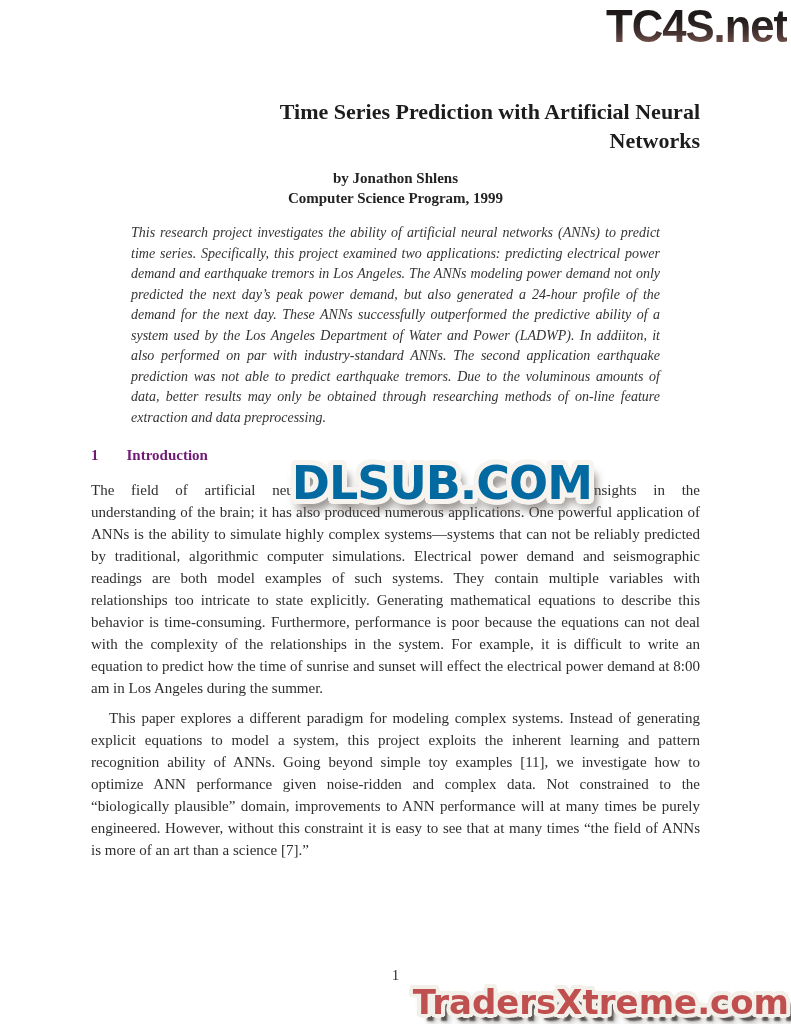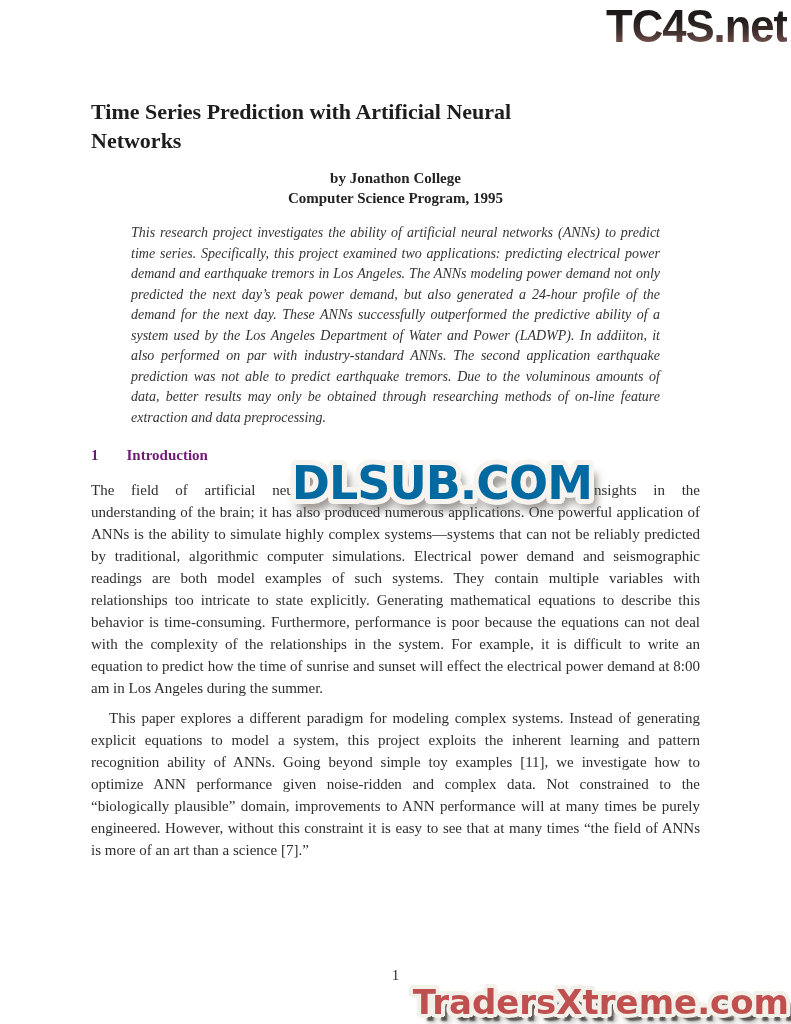--- a/index.html
+++ b/index.html
@@ -49,21 +49,21 @@
     color:#c0504f;
     text-shadow:
       0 -4px 0 #f3efe9, 0 4px 0 #f3efe9, -4px 0 0 #f3efe9, 4px 0 0 #f3efe9,
       -3px -3px 0 #f3efe9, 3px -3px 0 #f3efe9, -3px 3px 0 #f3efe9, 3px 3px 0 #f3efe9,
       -4px 2px 0 #f3efe9, 4px 2px 0 #f3efe9, -2px -4px 0 #f3efe9, 2px -4px 0 #f3efe9,
       6px 7px 2px rgba(75,70,66,0.9), 8px 9px 6px rgba(90,85,80,0.5);
   }
 
   
   .title{
-    margin:0;text-align:left;
+    margin:0;text-align:right;
     font-size:22px;font-weight:bold;line-height:29px;
     color:#1d1d1d;
   }
   .title-line{display:block;}
   .byline{
     margin-top:13px;text-align:center;
     font-size:15px;font-weight:bold;line-height:20px;
     color:#242424;
   }
   .abstract{
@@ -100,22 +100,22 @@
   <div class="wm-top">TC4S.net</div>
 
   <div class="content">
 
     <h1 class="title">
       <span class="title-line">Time Series Prediction with Artificial Neural</span>
       <span class="title-line">Networks</span>
     </h1>
 
     <div class="byline">
-      <div>by Jonathon College</div>
-      <div>Computer Science Program, 1995</div>
+      <div>by Jonathon Shlens</div>
+      <div>Computer Science Program, 1999</div>
     </div>
 
     <div class="abstract">This research project investigates the ability of artificial neural networks (ANNs) to predict time series. Specifically, this project examined two applications: predicting electrical power demand and earthquake tremors in Los Angeles. The ANNs modeling power demand not only predicted the next day’s peak power demand, but also generated a 24-hour profile of the demand for the next day. These ANNs successfully outperformed the predictive ability of a system used by the Los Angeles Department of Water and Power (LADWP). In addiiton, it also performed on par with industry-standard ANNs. The second application earthquake prediction was not able to predict earthquake tremors. Due to the voluminous amounts of data, better results may only be obtained through researching methods of on-line feature extraction and data preprocessing.</div>
 
     <h2 class="section-heading">
       <span class="sec-num">1</span><span class="sec-title">Introduction</span>
     </h2>
 
     <p class="body-para"><span>The field of artificial neu</span><span class="dlsub-anchor"><span class="dlsub-text">DLSUB.COM</span></span><span>insights in the understanding of the brain; it has also produced numerous applications. One powerful application of ANNs is the ability to simulate highly complex systems—systems that can not be reliably predicted by traditional, algorithmic computer simulations. Electrical power demand and seismographic readings are both model examples of such systems. They contain multiple variables with relationships too intricate to state explicitly. Generating mathematical equations to describe this behavior is time-consuming. Furthermore, performance is poor because the equations can not deal with the complexity of the relationships in the system. For example, it is difficult to write an equation to predict how the time of sunrise and sunset will effect the electrical power demand at 8:00 am in Los Angeles during the summer.</span></p>
 

